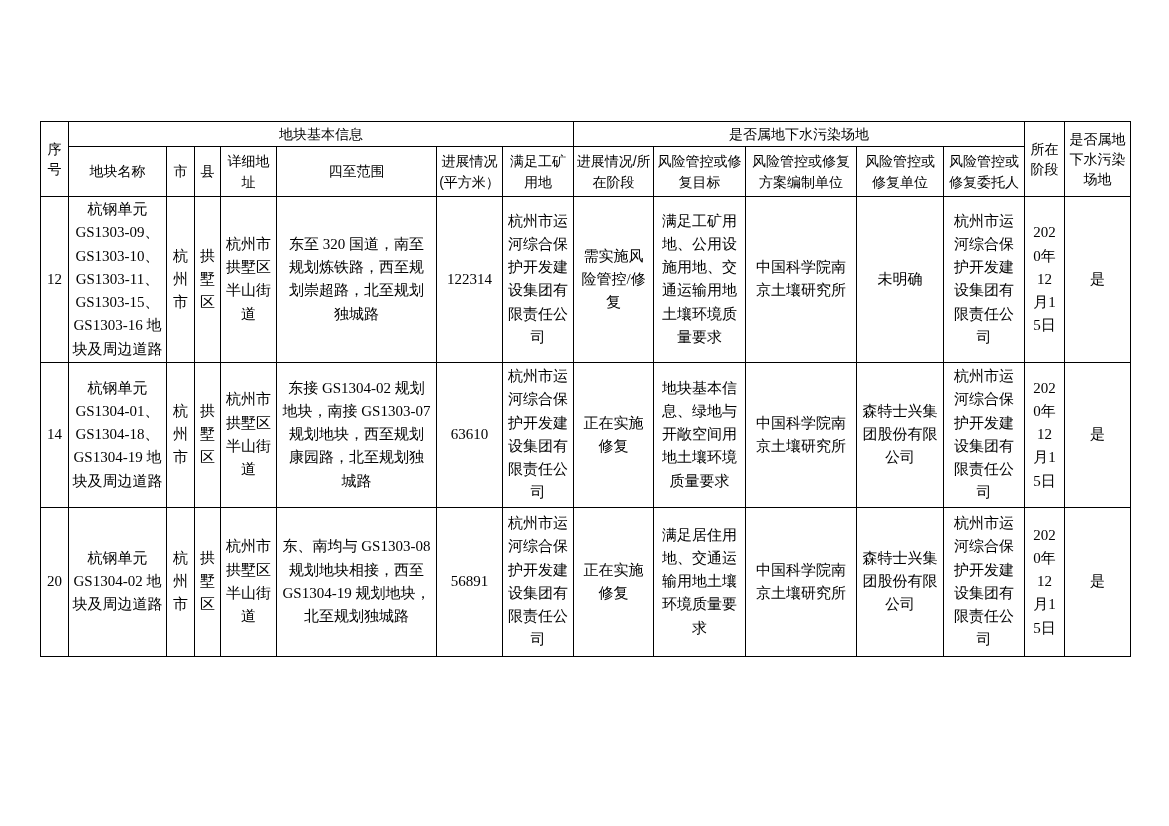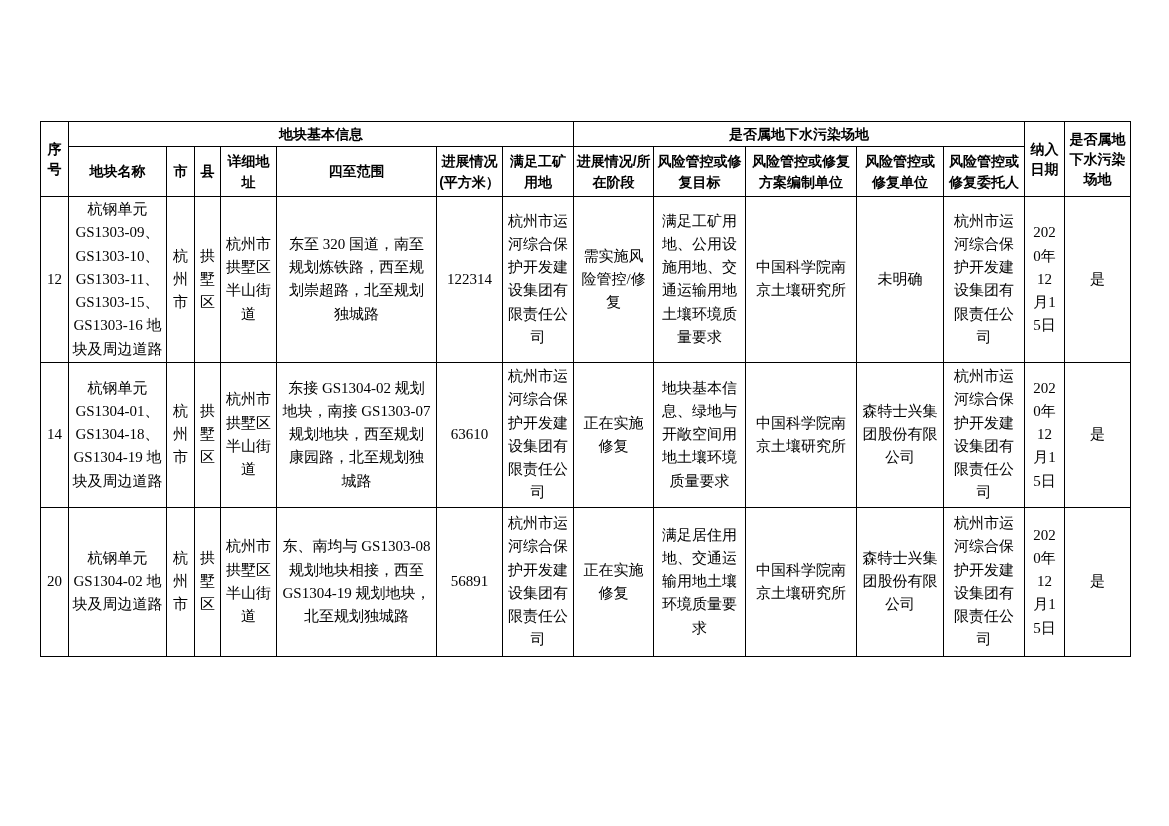--- a/index.html
+++ b/index.html
@@ -25,21 +25,21 @@
     text-align: center;
     vertical-align: middle;
     padding: 1px 5px;
     word-break: break-word;
     overflow-wrap: anywhere;
     box-sizing: border-box;
   }
   .doc-table th {
     font-family: "Liberation Sans", "DejaVu Sans", sans-serif;
     font-size: 14px;
-    font-weight: bold;
+    font-weight: normal;
     line-height: 1.45;
     padding: 1px 2px;
   }
   .doc-table td {
     font-family: "Liberation Serif", "DejaVu Serif", serif;
     font-size: 15px;
     line-height: 1.55;
   }
   .tight { padding: 1px 2px !important; margin-left: 46px; }
   .datecell { word-break: break-all !important; padding: 1px 6px !important; }
@@ -68,21 +68,21 @@
       <col style="width:87px">
     <col style="width:81px">
       <col style="width:40px">
       <col style="width:66px">
   </colgroup>
   <thead>
     <tr class="group-header-row">
       <th rowspan="2">序号</th>
       <th colspan="7">地块基本信息</th>
       <th colspan="5">是否属地下水污染场地</th>
-      <th rowspan="2">纳入日期</th>
+      <th rowspan="2">所在阶段</th>
       <th rowspan="2">是否属地下水污染场地</th>
     </tr>
     <tr class="header-row">
       <th>地块名称</th>
       <th>市</th>
       <th>县</th>
       <th>详细地址</th>
       <th>四至范围</th>
       <th>进展情况(平方米）</th>
       <th>满足工矿用地</th>

